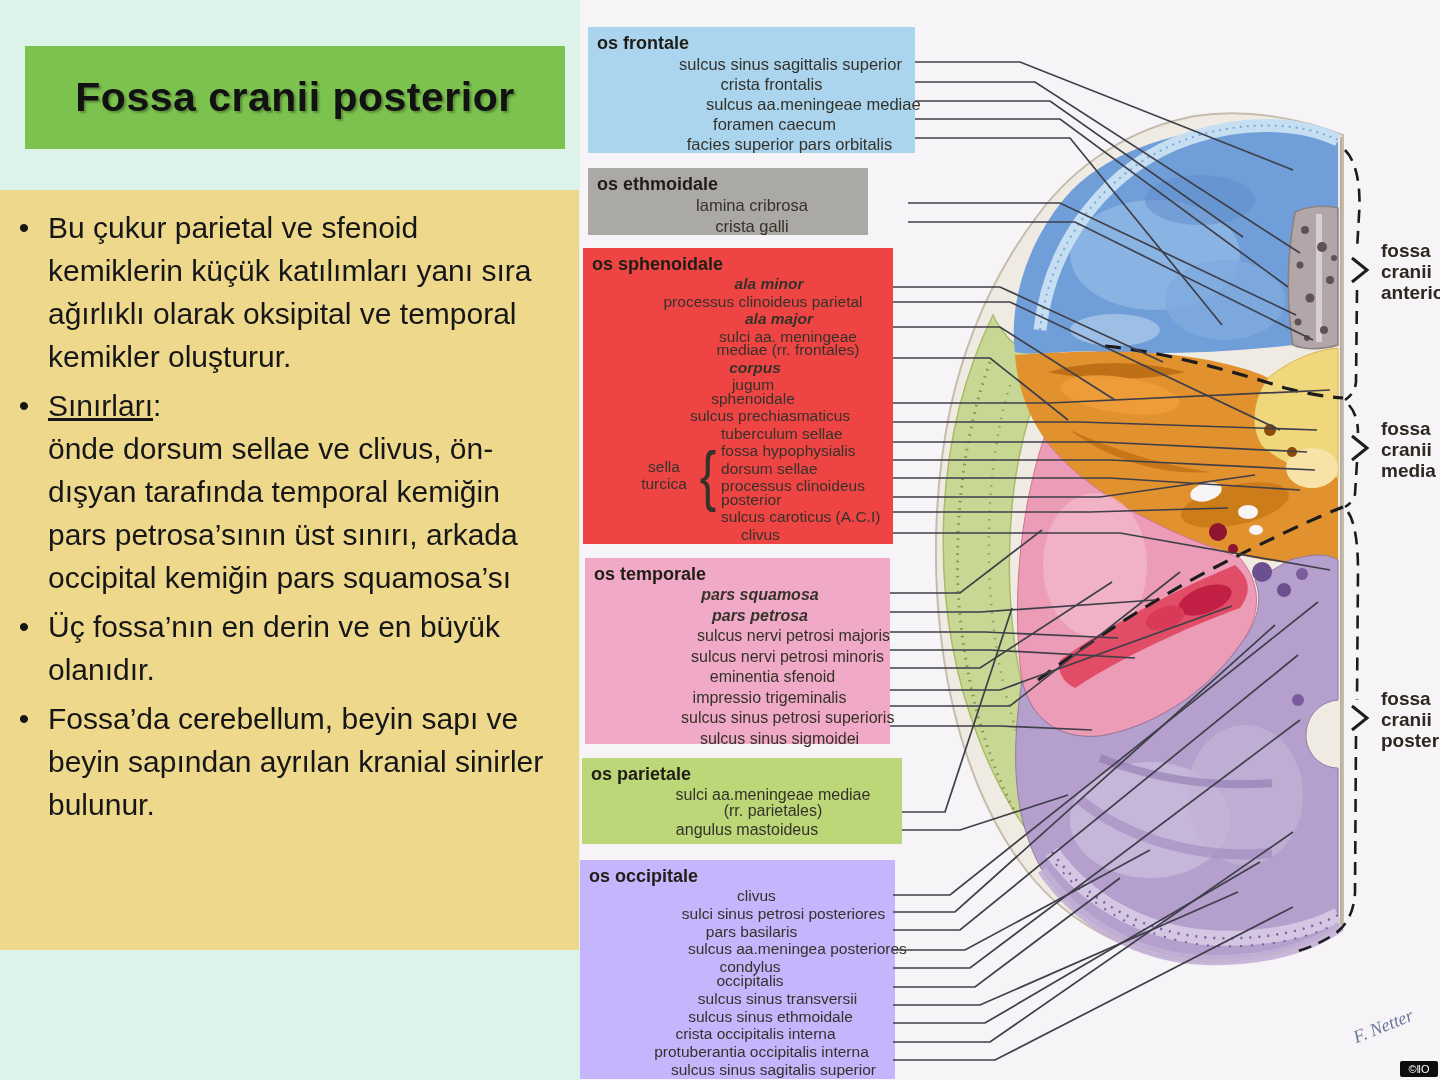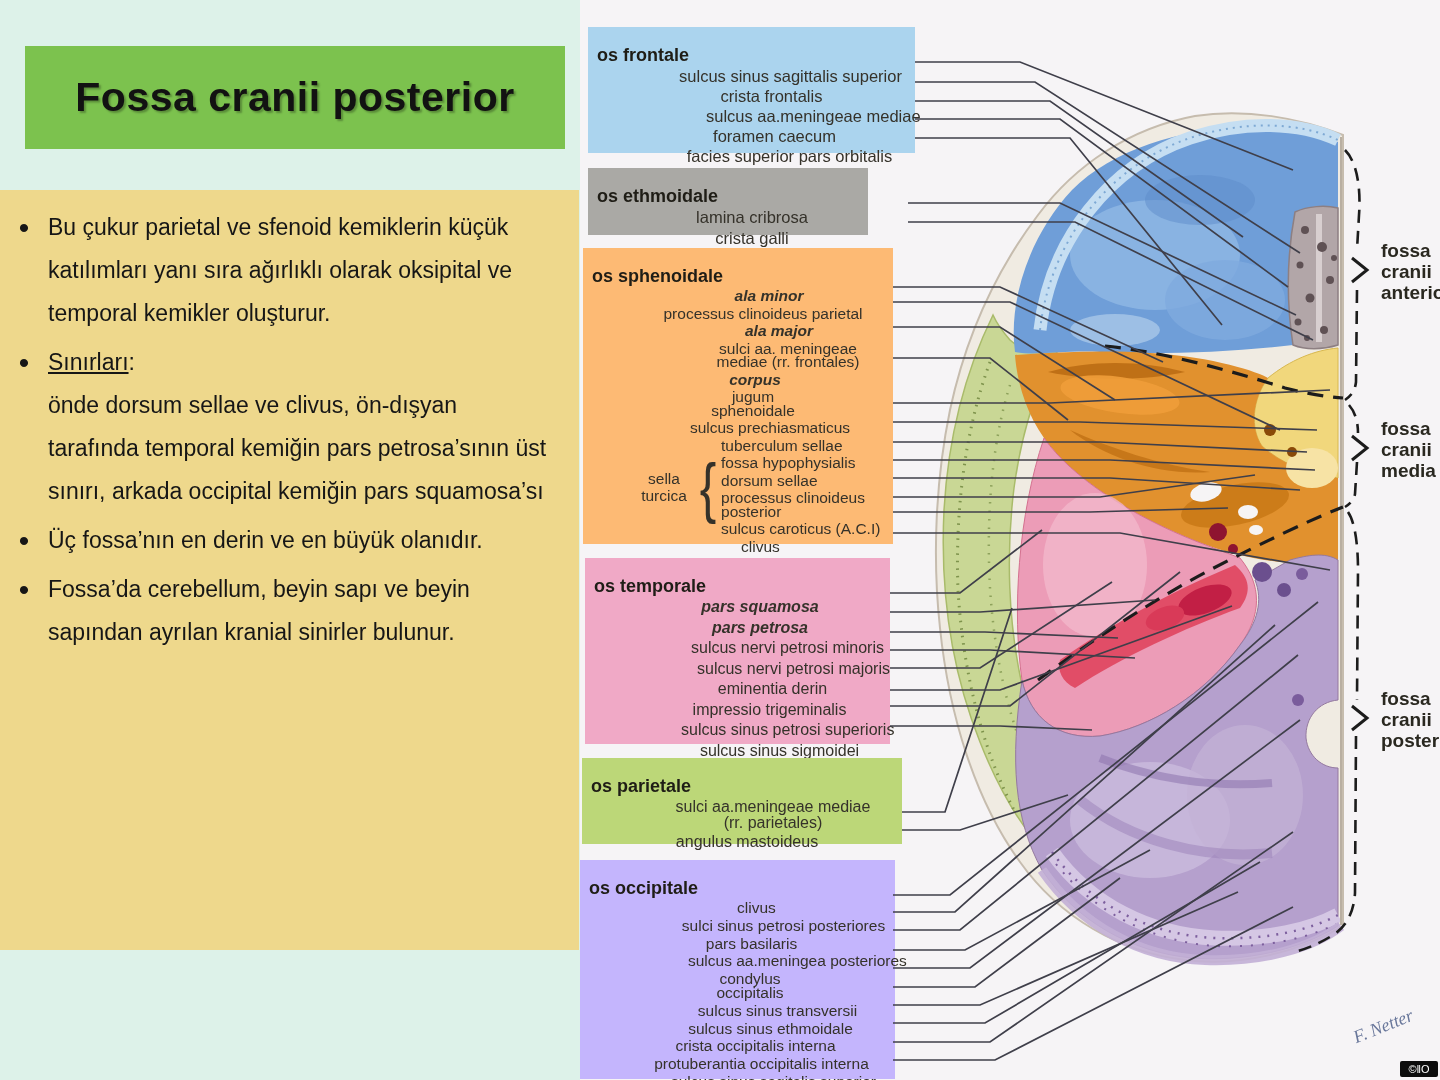--- a/index.html
+++ b/index.html
@@ -7,36 +7,36 @@
   .slide{position:absolute;left:0;top:0;width:1440px;height:1080px;background:#ddf2e9;}
   
   .title-box{position:absolute;left:25px;top:46px;width:540px;height:103px;background:#7cc24e;
     display:flex;align-items:center;justify-content:center;}
   .title-box .t{font-size:41px;font-weight:bold;color:#121212;letter-spacing:0.5px;
     text-shadow:2px 2px 2px rgba(0,0,0,0.28);}
   .text-box{position:absolute;left:0;top:190px;width:579px;height:760px;background:#eed88c;
     padding:16px 0 0 0;box-sizing:border-box;color:#161616;}
   .bullet{display:flex;margin:0 0 6px 0;}
   .bullet .dot{width:48px;text-align:center;font-size:30px;line-height:43px;flex:0 0 48px;}
-  .bullet .bt{width:505px;font-size:23px;line-height:43px;}
+  .bullet .bt{width:505px;font-size:30px;line-height:43px;}
   .u{text-decoration:underline;}
   
   .plate{position:absolute;left:580px;top:0;width:860px;height:1080px;background:#f6f4f6;}
   svg.layer{position:absolute;left:0;top:0;width:1440px;height:1080px;pointer-events:none;}
   
-  .bbox{position:absolute;box-sizing:border-box;color:#35322a;padding-top:17px;}
+  .bbox{position:absolute;box-sizing:border-box;color:#35322a;padding-top:5px;}
   .bh{font-weight:bold;font-size:18px;color:#1f1d16;padding-left:9px;line-height:22px;}
   .bl{white-space:nowrap;padding-left:var(--i,10px);text-align:center;}
   .tight{margin-top:-4px;}
   .bi{font-weight:bold;font-style:italic;}
   .f-frontale{left:588px;top:27px;width:327px;height:126px;background:#abd4ee;font-size:16.5px;}
   .f-frontale .bl{line-height:20px;}
   .f-ethmoid{left:588px;top:168px;width:280px;height:67px;background:#aaa9a5;font-size:16.5px;}
   .f-ethmoid .bl{line-height:21px;}
-  .f-sphenoid{left:583px;top:248px;width:310px;height:296px;background:#fdba74;font-size:15.5px;}
+  .f-sphenoid{left:583px;top:248px;width:310px;height:296px;background:#ef4444;font-size:15.5px;}
   .f-sphenoid .bl{line-height:17.5px;}
   .f-temporal{left:585px;top:558px;width:305px;height:186px;background:#f0a9c6;font-size:16px;}
   .f-temporal .bl{line-height:20.5px;}
   .f-parietal{left:582px;top:758px;width:320px;height:86px;background:#bcd778;font-size:16px;}
   .f-parietal .bl{line-height:19.5px;}
   .f-occipital{left:580px;top:860px;width:315px;height:219px;background:#c4b5fd;font-size:15.5px;}
   .f-occipital .bl{line-height:17.8px;}
   
   .sella-row{display:flex;align-items:center;margin-left:50px;}
   .sella-left{width:62px;line-height:17px;text-align:center;}
@@ -231,23 +231,23 @@
         <div>sulcus caroticus (A.C.I)</div>
       </div>
     </div>
     <div class="bl" style="--i:45px">clivus</div>
   </div>
 
   <div class="bbox f-temporal">
     <div class="bh">os temporale</div>
     <div class="bl bi" style="--i:45px">pars squamosa</div>
     <div class="bl bi" style="--i:45px">pars petrosa</div>
+    <div class="bl" style="--i:112px">sulcus nervi petrosi majoris</div>
     <div class="bl" style="--i:100px">sulcus nervi petrosi minoris</div>
-    <div class="bl" style="--i:112px">sulcus nervi petrosi majoris</div>
-    <div class="bl" style="--i:70px">eminentia derin</div>
+    <div class="bl" style="--i:70px">eminentia sfenoid</div>
     <div class="bl" style="--i:64px">impressio trigeminalis</div>
     <div class="bl" style="--i:96px">sulcus sinus petrosi superioris</div>
     <div class="bl" style="--i:84px">sulcus sinus sigmoidei</div>
   </div>
 
   <div class="bbox f-parietal">
     <div class="bh">os parietale</div>
     <div class="bl" style="--i:62px">sulci aa.meningeae mediae</div>
     <div class="bl tight" style="--i:62px">(rr. parietales)</div>
     <div class="bl" style="--i:10px">angulus mastoideus</div>

